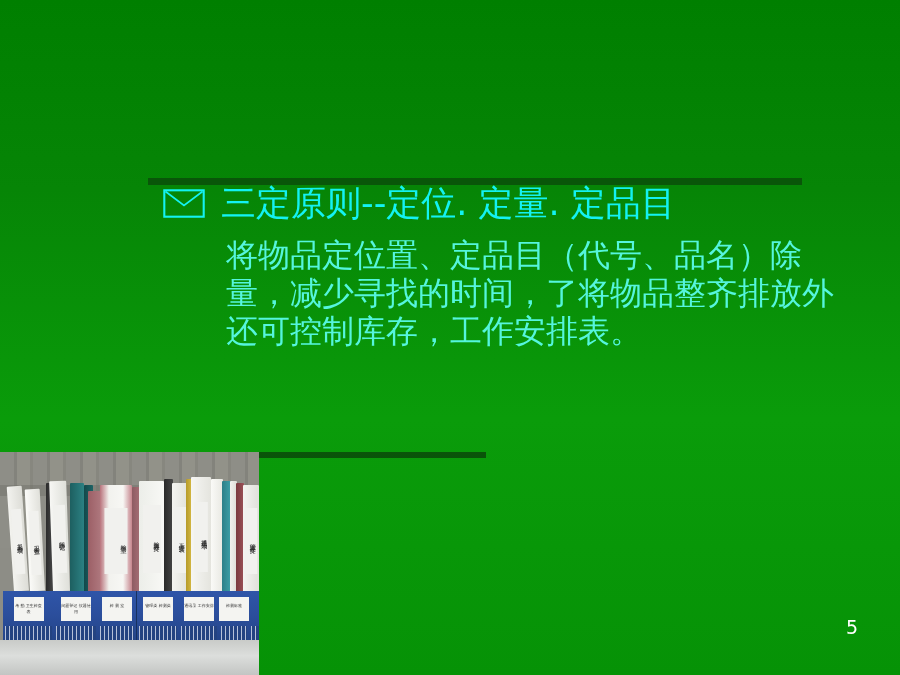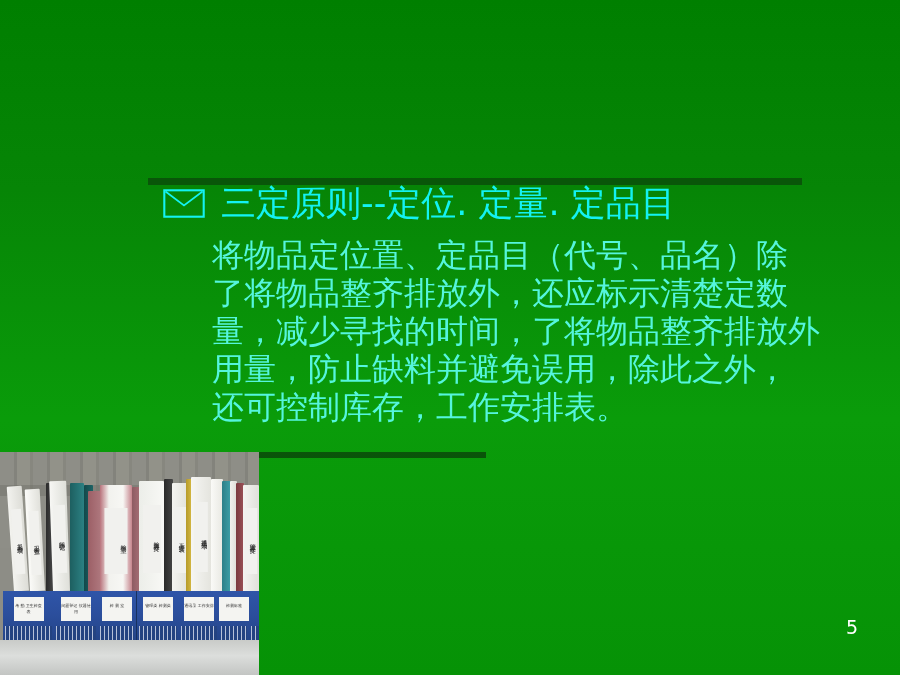--- a/index.html
+++ b/index.html
@@ -55,21 +55,21 @@
     line-height: 40px;
     white-space: nowrap;
     letter-spacing: 0px;
     font-weight: 400;
     font-family: "DejaVu Sans", "Liberation Sans", sans-serif;
   }
 
   
   .body-block {
     position: absolute;
-    left: 212px;
+    left: 226px;
     top: 236px;
     width: 648px;
   }
   .body-line {
     color: #55f5dd;
     font-size: 32px;
     line-height: 38px;
     white-space: nowrap;
     font-weight: 400;
     font-family: "DejaVu Sans", "Liberation Sans", sans-serif;
@@ -202,23 +202,21 @@
       <svg width="42" height="29" viewBox="0 0 42 29" xmlns="http://www.w3.org/2000/svg">
         <rect x="1.3" y="1.3" width="39.4" height="26.4" fill="none" stroke="#13f2f2" stroke-width="2.1"></rect>
         <path d="M2.5 2.5 L21 16.5 L39.5 2.5" fill="none" stroke="#13f2f2" stroke-width="1.7"></path>
       </svg>
     </span>
     <span class="title-text">三定原则--定位. 定量. 定品目</span>
   </div>
 
   <div class="body-block">
     <div class="body-line">将物品定位置、定品目（代号、品名）除</div>
-    <div class="body-line">了将物品整齐排放外，还应标示清楚定数</div>
     <div class="body-line">量，减少寻找的时间，了将物品整齐排放外</div>
-    <div class="body-line">用量，防止缺料并避免误用，除此之外，</div>
     <div class="body-line">还可控制库存，工作安排表。</div>
   </div>
 
   <div class="photo-shadow"></div>
 
   <div class="photo">
     <div class="ph-wall"></div>
     <div class="ph-shelfedge"></div>
 
     <div class="spine" style="left:14px;  width:15px; height:105px; background:linear-gradient(90deg,#f3f3ef,#dcdcd6); transform:rotate(-4deg); transform-origin:bottom center;">

